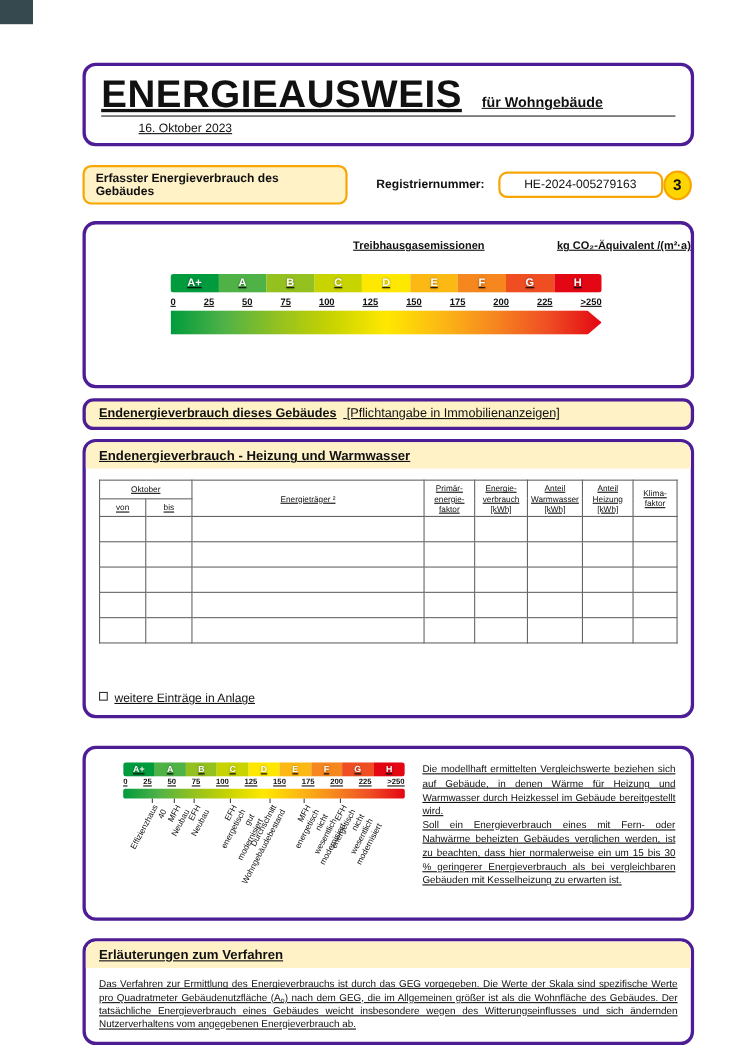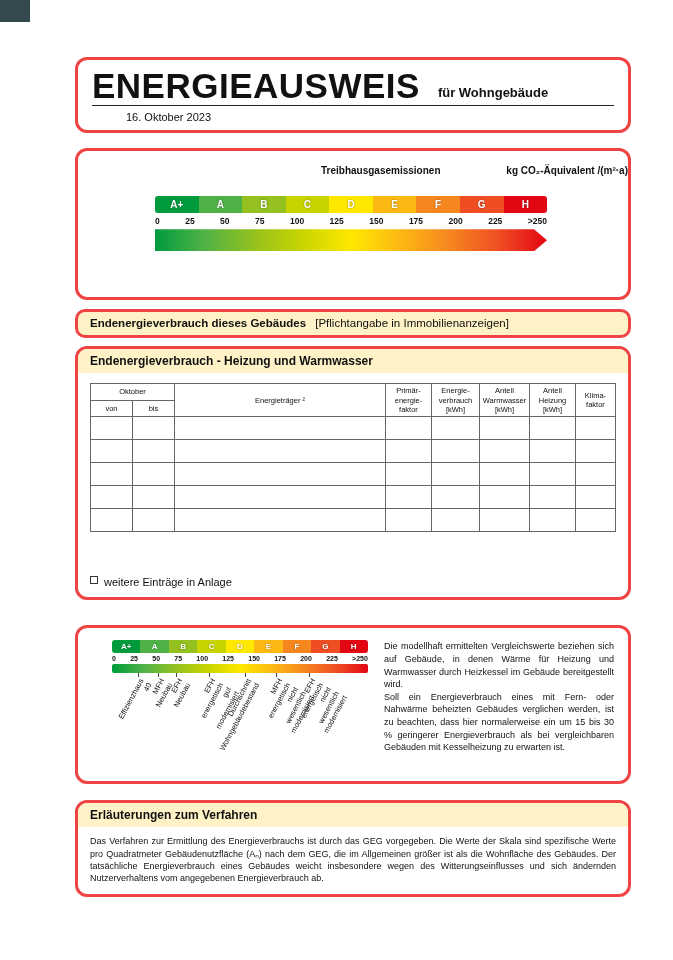--- a/index.html
+++ b/index.html
@@ -2,21 +2,21 @@
 <html lang="de"><head>
 <meta charset="utf-8">
 <title>Energieausweis</title>
 <style>
   * { margin:0; padding:0; box-sizing:border-box; }
   body { background:#ffffff; font-family:"Liberation Sans", sans-serif; color:#111; }
   .page { position:relative; width:673px; height:960px; background:#fff; overflow:hidden; }
   .scan-artifact { position:absolute; top:0; left:0; width:30px; height:22px; background:#35494f; }
   .content { position:absolute; left:75px; top:0; width:556px; }
 
-  .obox { border:3px solid #ef4444; border-radius:12px; background:#fff; }
+  .obox { border:3px solid #4c1d95; border-radius:12px; background:#fff;text-decoration:underline; }
   .band { background:#FFF2C7; padding:5px 12px; font-weight:bold; font-size:12px; border-radius:9px 9px 0 0; }
 
   
   .header-box { margin-top:57px; padding:9px 14px 7px; }
   .title-row { display:flex; align-items:flex-end; border-bottom:1.5px solid #222; padding-bottom:3px; }
   .main-title { font-size:35px; font-weight:bold; letter-spacing:.5px; line-height:.95; }
   .title-sub { font-size:13px; font-weight:bold; margin-left:18px; padding-bottom:2px; }
   .law-row { font-size:11px; margin-top:5px; display:flex; }
   .law-date { margin-left:34px; }
 
@@ -86,20 +86,26 @@
     <div class="obox header-box">
       <div class="title-row">
         <span class="main-title">ENERGIEAUSWEIS</span>
         <span class="title-sub">für Wohngebäude</span>
       </div>
       <div class="law-row">
         <span class="law-date">16. Oktober 2023</span>
       </div>
     </div>
 
+    <div class="regbar">
+      <div class="pill cream">Erfasster Energieverbrauch des Gebäudes</div>
+      <div class="reg-label">Registriernummer:</div>
+      <div class="pill white">HE-2024-005279163</div>
+      <div class="page-badge">3</div>
+    </div>
 
     <div class="obox ev-box">
       <div class="ghg-row">
         <span class="ghg-l">Treibhausgasemissionen</span>
         <span class="ghg-u">kg CO₂-Äquivalent /(m²·a)</span>
       </div>
       <div class="scale scale-main">
         <div class="scale-letters">
             <div class="seg" style="background: rgb(0, 155, 61);">A+</div>
             <div class="seg" style="background: rgb(79, 178, 71);">A</div>

